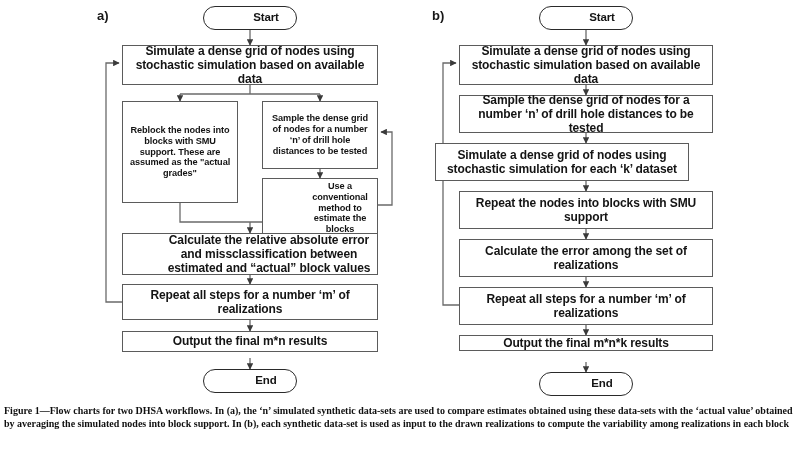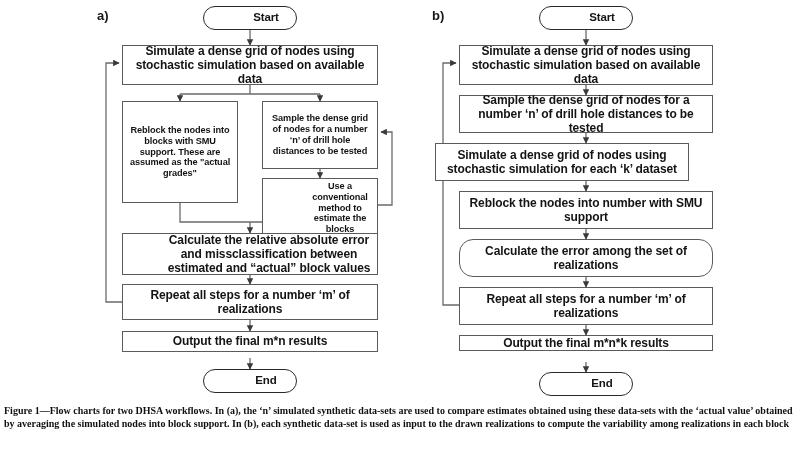--- a/index.html
+++ b/index.html
@@ -187,24 +187,24 @@
 
   <div class="node" style="left:459px; top:95px; width:254px; height:38px;">
     <span class="node-text t-wide">Sample the dense grid of nodes for a number ‘n’ of drill hole distances to be tested</span>
   </div>
 
   <div class="node" style="left:435px; top:143px; width:254px; height:38px;">
     <span class="node-text t-wide">Simulate a dense grid of nodes using stochastic simulation for each ‘k’ dataset</span>
   </div>
 
   <div class="node" style="left:459px; top:191px; width:254px; height:38px;">
-    <span class="node-text t-wide">Reblock the nodes into number with SMU support</span>
-  </div>
-
-  <div class="node" style="left:459px; top:239px; width:254px; height:38px;border-radius:14px;">
+    <span class="node-text t-wide">Repeat the nodes into blocks with SMU support</span>
+  </div>
+
+  <div class="node" style="left:459px; top:239px; width:254px; height:38px;">
     <span class="node-text t-wide">Calculate the error among the set of realizations</span>
   </div>
 
   <div class="node" style="left:459px; top:287px; width:254px; height:38px;">
     <span class="node-text t-wide">Repeat all steps for a number ‘m’ of realizations</span>
   </div>
 
   <div class="node" style="left:459px; top:335px; width:254px; height:16px;">
     <span class="node-text t-wide">Output the final m*n*k results</span>
   </div>

